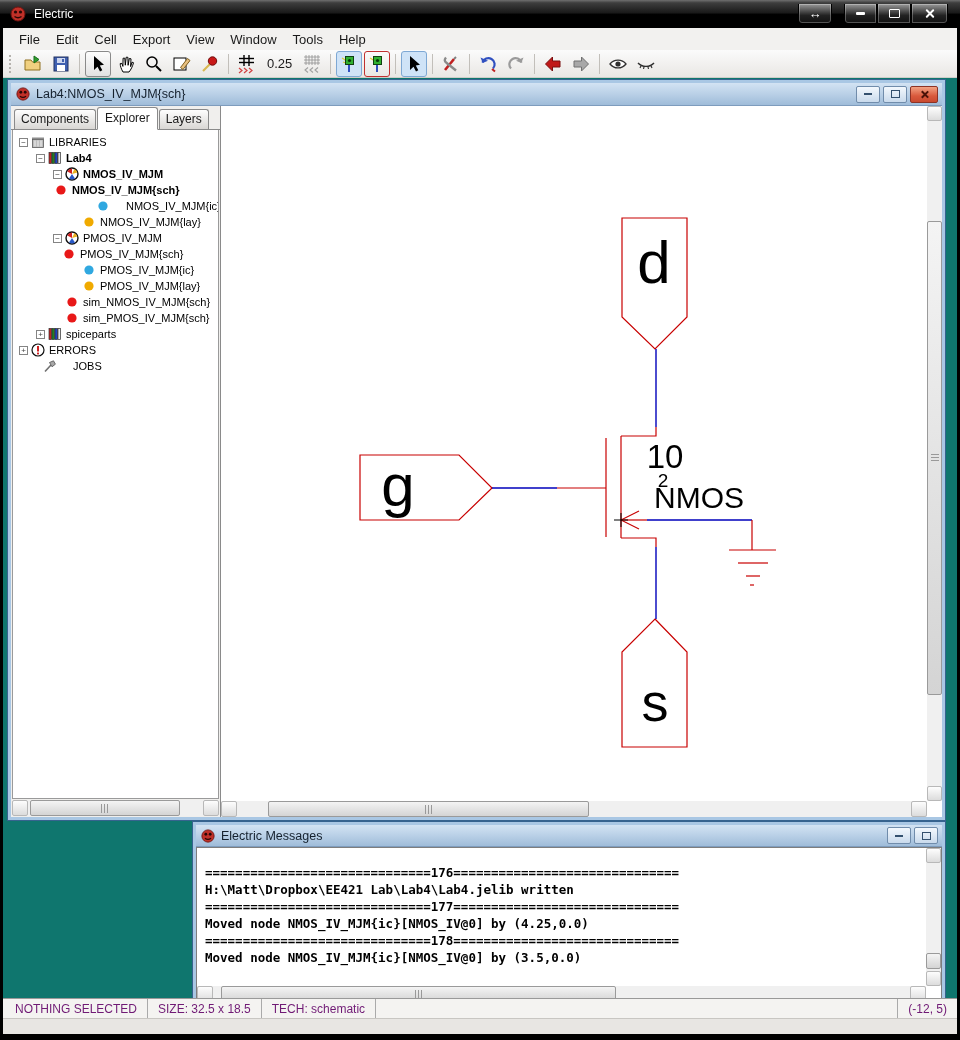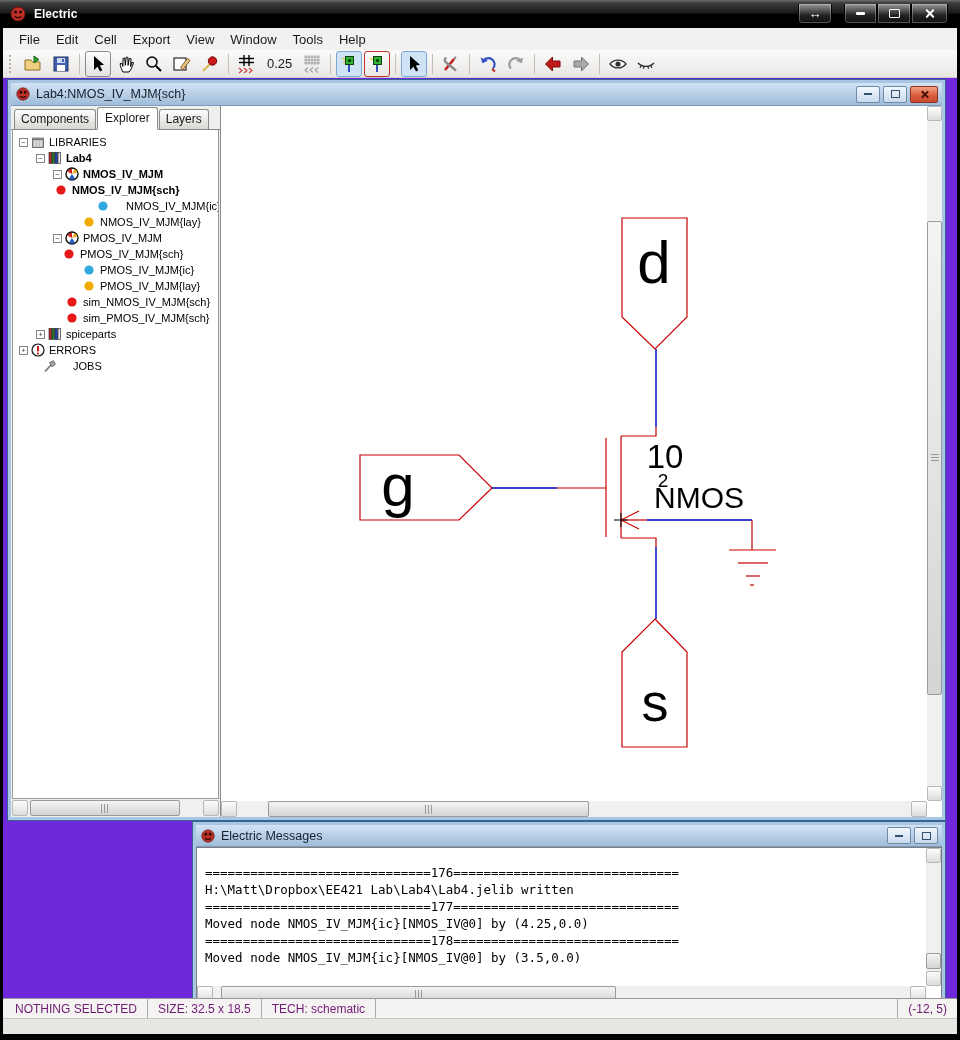--- a/index.html
+++ b/index.html
@@ -4,21 +4,21 @@
 <style>
   html,body{margin:0;padding:0;}
   body{width:960px;height:1040px;font-family:"Liberation Sans",sans-serif;background:#000;}
   .root{position:relative;width:960px;height:1040px;background:#000;overflow:hidden;}
 
   
   .titlebar{position:absolute;left:0;top:0;width:960px;height:28px;
     background:linear-gradient(180deg,#6f6f6f 0%,#3e3e3e 10%,#1a1a1a 45%,#000 52%,#000 100%);
     display:flex;align-items:center;}
   .app-icon{width:16px;height:16px;margin:0 8px 0 10px;}
-  .titlebar .title{color:#fff;font-size:12px;text-shadow:0 1px 2px #000;font-weight:bold;}
+  .titlebar .title{color:#fff;font-size:12px;text-shadow:0 1px 2px #000;}
   .tb-spacer{flex:1;}
   .tb-btn{height:19px;margin-top:0;border:1px solid #000;border-top:none;border-radius:0 0 4px 4px;
     background:linear-gradient(180deg,#9a9a9a 0%,#4a4a4a 40%,#222 60%,#111 100%);
     box-shadow:inset 0 0 0 1px rgba(255,255,255,.28);color:#fff;
     display:flex;align-items:center;justify-content:center;font-size:11px;}
   .tb-resize{width:32px;margin-right:12px;}
   .tb-group{display:flex;margin-right:12px;}
   .tb-min{width:31px;border-radius:0 0 0 4px;}
   .tb-max{width:32px;border-radius:0;}
   .tb-close{width:35px;border-radius:0 0 4px 0;}
@@ -40,21 +40,21 @@
   .tgrip{width:4px;height:18px;margin:0 4px 0 2px;border-left:2px dotted #b5b2ad;}
   .tbtn{width:24px;height:24px;display:flex;align-items:center;justify-content:center;margin:0 1px;border:1px solid transparent;border-radius:3px;}
   .tbtn svg{width:20px;height:20px;}
   .tbtn.box{border:1px solid #8a8a8a;background:linear-gradient(#fdfdfd,#e2e2e2);}
   .tbtn.sel{border:1px solid #7ea8d4;background:#cfe3f7;}
   .tbtn.redbox{border:1px solid #c03030;}
   .tsep{width:1px;height:20px;background:#c2bfba;margin:0 4px;}
   .tval{font-size:13px;color:#1a1a1a;margin:0 6px;}
 
   
-  .mdi{position:absolute;left:3px;top:78px;width:954px;height:920px;background:#6d28d9;}
+  .mdi{position:absolute;left:3px;top:78px;width:954px;height:920px;background:#0f766e;}
 
   
   .cwin{position:absolute;border:3px solid #a9c7e4;box-shadow:0 0 0 1px #36638f;background:#ece9e4;box-sizing:border-box;}
   .cwin-title{height:23px;background:linear-gradient(180deg,#d3e3f3 0%,#bcd2e8 45%,#9fbcd9 100%);
     border-bottom:1px solid #7e9cbd;display:flex;align-items:center;padding:0 4px 0 5px;box-sizing:border-box;}
   .cwin-title .wicon{width:14px;height:14px;margin-right:6px;}
   .cwin-title .wtitle{font-size:12.5px;color:#15212e;flex:1;white-space:nowrap;overflow:hidden;}
   .wbtn{width:22px;height:15px;margin-left:3px;border:1px solid #708cab;border-radius:2px;
     background:linear-gradient(#f3f8fd,#c9daec);display:flex;align-items:center;justify-content:center;}
   .wbtn-close{width:26px;border:1px solid #8c3326;background:linear-gradient(#f2a283,#d9593c 60%,#c84a30);}
@@ -98,21 +98,21 @@
   .ar-u{border-bottom-color:#555;margin-top:-3px;} .ar-d{border-top-color:#555;margin-bottom:-3px;}
   .sb-thumb{position:absolute;background:linear-gradient(#f4f4f4,#d4d4d4);border:1px solid #9a9a9a;border-radius:2px;box-sizing:border-box;}
   .grip-h{position:absolute;left:50%;top:3px;width:8px;height:9px;transform:translateX(-50%);
     background:repeating-linear-gradient(90deg,#999 0 1px,transparent 1px 3px);}
   .grip-v{position:absolute;top:50%;left:3px;height:8px;width:8px;transform:translateY(-50%);
     background:repeating-linear-gradient(180deg,#999 0 1px,transparent 1px 3px);}
 
   
   .win2{left:190px;top:744px;width:752px;height:176px;}
   .win2 .cwin-title{height:22px;}
-  .msg-body{position:relative;height:156px;margin:0;background:#fff;border:1px solid #7d7d7d;box-sizing:border-box;}
+  .msg-body{position:relative;height:156px;margin:0;background:#fff;border:1px solid #7d7d7d;box-sizing:border-box;font-weight:bold;}
   .msg-text{position:absolute;left:8px;top:16px;right:20px;bottom:18px;overflow:hidden;
     font-family:"DejaVu Sans Mono",monospace;font-size:12.5px;line-height:17px;color:#000;white-space:pre;}
 
   
   .statusbar{position:absolute;left:3px;top:998px;width:954px;height:20px;background:#f4f3f1;
     border-top:1px solid #999;display:flex;align-items:center;font-size:12px;color:#701a75;}
   .scell{height:100%;display:flex;align-items:center;padding:0 10px;border-right:1px solid #aaa;box-sizing:border-box;white-space:nowrap;}
   .scell.first{padding-left:12px;}
   .scoords{margin-left:auto;border-left:1px solid #aaa;border-right:none;padding-right:10px;}
   .statusrow2{position:absolute;left:3px;top:1018px;width:954px;height:15px;background:#e8e6e3;border-top:1px solid #c8c6c2;}

